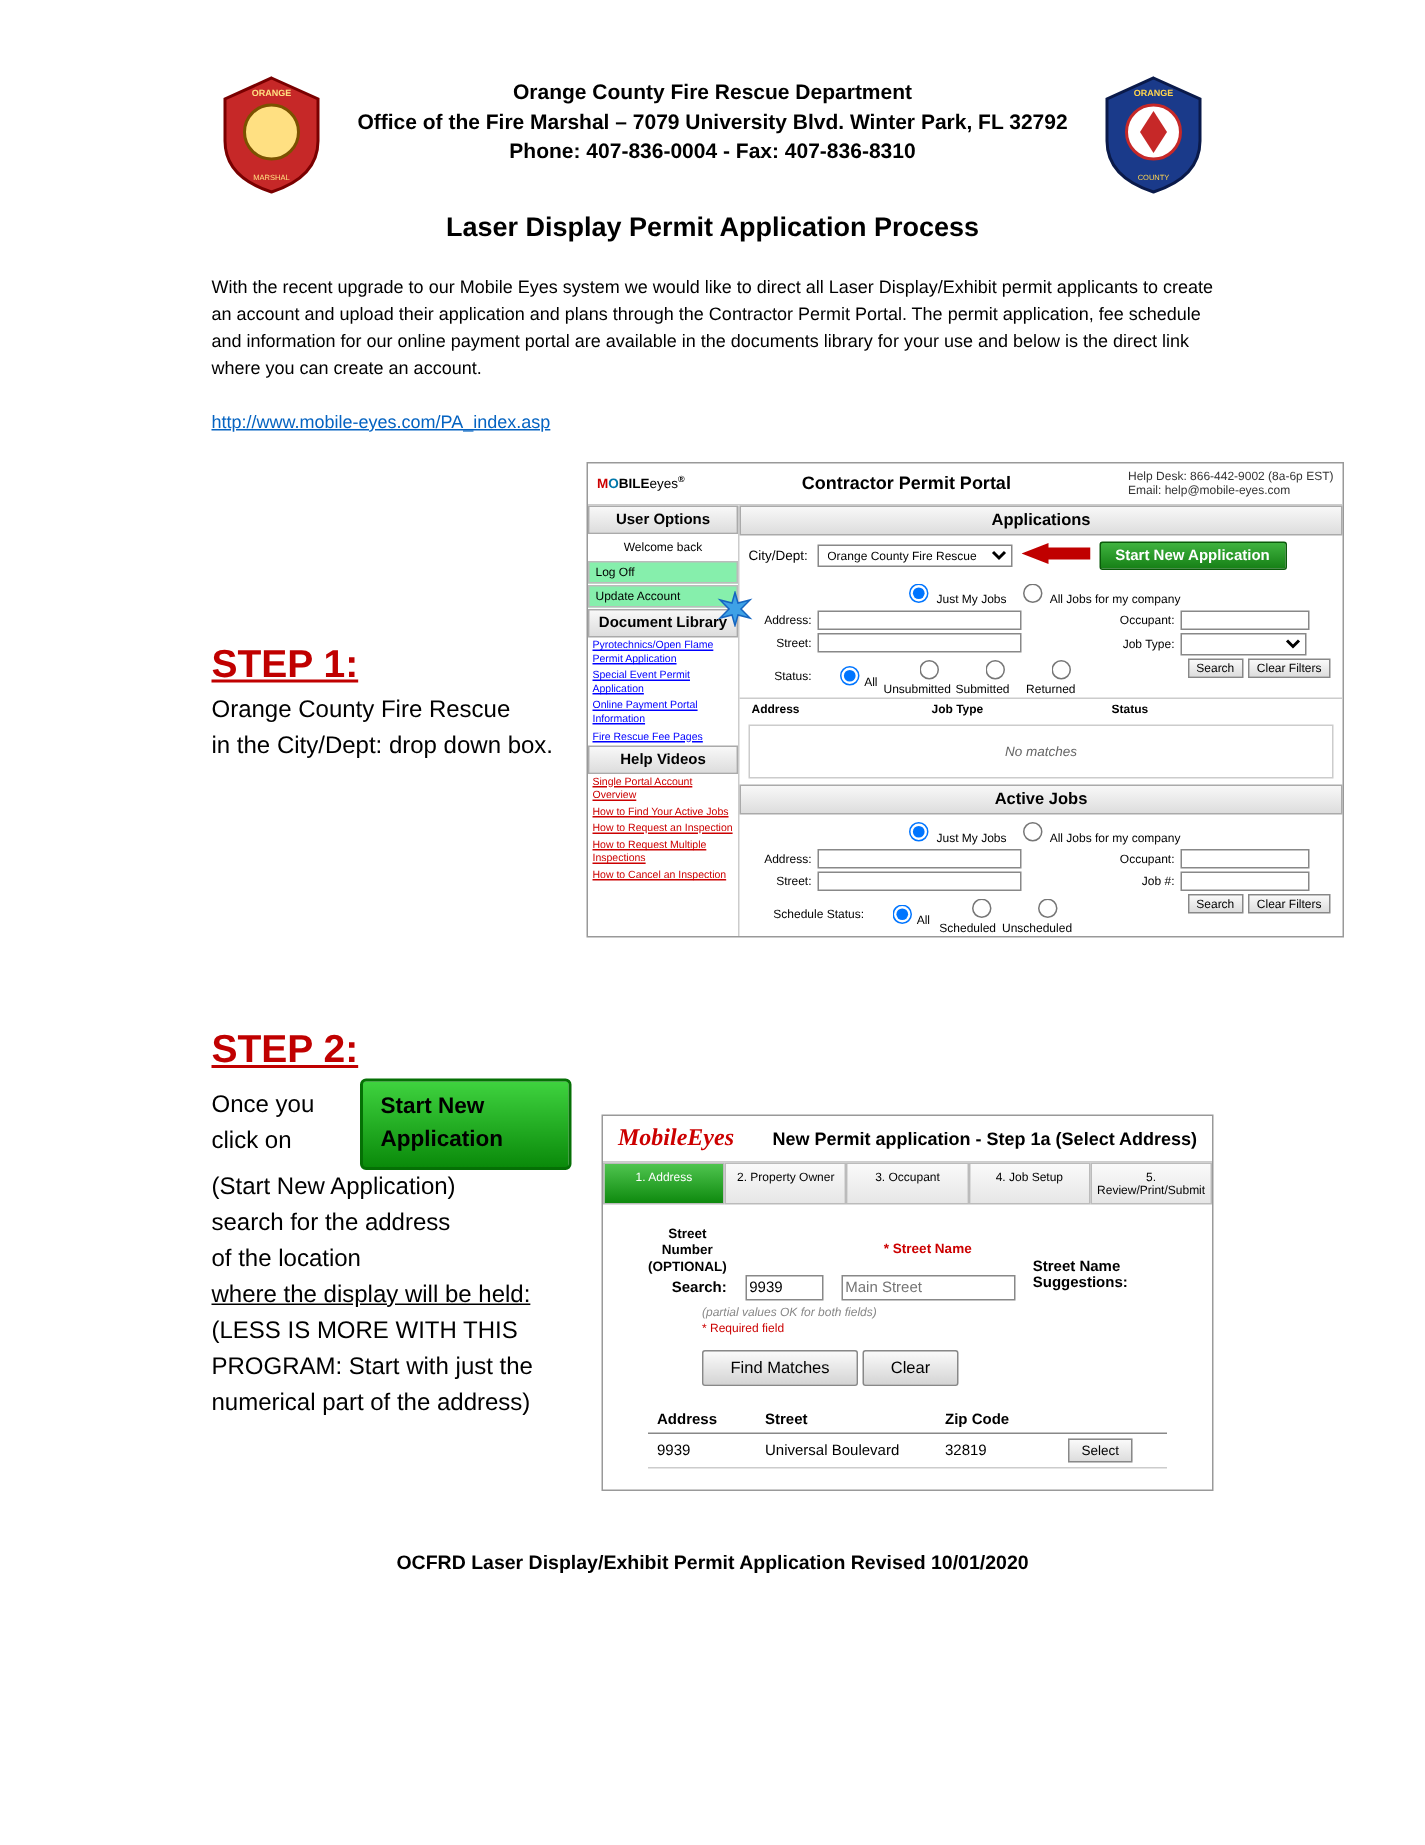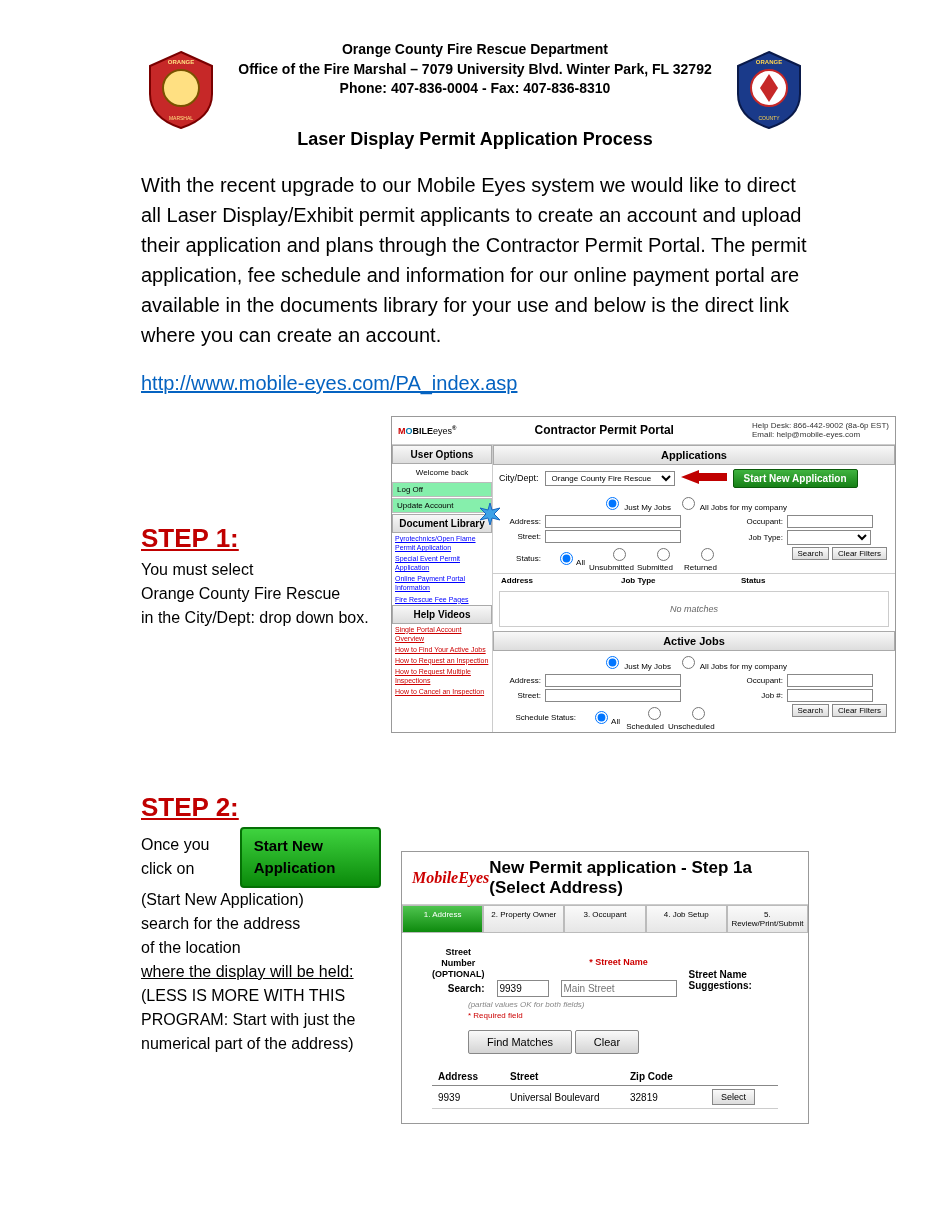--- a/index.html
+++ b/index.html
@@ -1,23 +1,23 @@
 <!DOCTYPE html>
 <html><head>
 <meta charset="utf-8">
 <style>
   body{margin:0;font-family:Arial,Helvetica,sans-serif;background:#fff;color:#000;font-size:14px}
-  .page{width:768px;margin:0 auto;padding:40px 50px;position:relative;box-sizing:border-box}
+  .page{width:768px;margin:0 auto;padding:52px 50px;position:relative;box-sizing:border-box}
   .header{text-align:center;font-weight:bold;line-height:1.4}
   .patch{width:70px;height:80px;position:absolute;top:50px}
   .patch-left{left:55px}
   .patch-right{right:55px}
   .patch svg{width:100%;height:100%}
   .title{text-align:center;font-weight:bold;font-size:18px;margin:30px 0 20px}
-  .body-text{font-size:20px;line-height:1.5;margin:4px 0 18px}
+  .body-text{font-size:12px;line-height:1.5;margin:4px 0 18px}
   a.link{color:#0563c1;text-decoration:underline}
   .step{color:#c00000;font-weight:bold;font-size:26px;text-decoration:underline}
   .step-wrap{display:flex;gap:10px;align-items:center}
   .step-text{font-size:16px;line-height:1.5;width:240px;flex-shrink:0}
   .shot{border:1px solid #999;background:#fff;flex:1;font-size:9px}
   .topbar{display:flex;justify-content:space-between;align-items:center;padding:4px 6px;border-bottom:1px solid #ccc}
   .logo{font-weight:bold}
   .logo .m{color:#c00}.logo .b{color:#07a}
   .portal-title{font-weight:bold;font-size:12px}
   .helpdesk{font-size:8px;line-height:1.2;color:#333;text-align:left}
@@ -37,21 +37,21 @@
   .radio-row{padding:2px 8px;display:flex;align-items:center;gap:6px;font-size:8px}
   .fld-row{display:flex;align-items:center;padding:1px 8px;gap:4px}
   .fld-row label{width:40px;text-align:right;font-size:8px}
   .btn-sm{background:linear-gradient(#fafafa,#ddd);border:1px solid #888;font-size:8px;padding:1px 5px}
   .nomatch{text-align:center;font-style:italic;color:#666;padding:12px 0;border:1px solid #ccc;margin:4px 6px}
   
   .big-green{background:linear-gradient(#3fd33f,#0a8a0a);border:2px solid #057005;color:#000;font-weight:bold;padding:6px 12px;font-size:15px;border-radius:4px;display:inline-block;margin:0 0 0 6px}
   
   .shot2{border:1px solid #999;background:#fff;font-size:10px;margin-left:20px;flex:1}
   .shot2 .topbar2{display:flex;justify-content:space-between;align-items:center;padding:6px 10px;border-bottom:1px solid #ccc}
-  .shot2 .newtitle{font-weight:bold;font-size:17px}
+  .shot2 .newtitle{font-weight:bold;font-size:12px}
   .tabs{display:flex}
   .tab{flex:1;text-align:center;padding:4px 2px;border:1px solid #bbb;font-size:8px;background:linear-gradient(#fafafa,#e6e6e6)}
   .tab.active{background:linear-gradient(#4fc44f,#0e8a0e);color:#fff}
   .search-area{padding:14px 30px}
   .search-row{display:flex;align-items:flex-end;gap:12px}
   .col-lbl{text-align:center;font-weight:bold;font-size:9px;line-height:1.2}
   .req{color:#c00;font-size:8px}
   .hint{color:#888;font-style:italic;font-size:8px}
   .btn-big{background:linear-gradient(#fafafa,#d4d4d4);border:1px solid #888;padding:5px 18px;font-size:11px;border-radius:2px}
   table.results{width:100%;border-collapse:collapse;margin-top:14px}
@@ -93,21 +93,20 @@
 
   <div class="title">Laser Display Permit Application Process</div>
 
   <p class="body-text">With the recent upgrade to our Mobile Eyes system we would like to direct all Laser Display/Exhibit permit applicants to create an account and upload their application and plans through the Contractor Permit Portal. The permit application, fee schedule and information for our online payment portal are available in the documents library for your use and below is the direct link where you can create an account.</p>
 
   <p class="body-text"><a class="link">http://www.mobile-eyes.com/PA_index.asp</a></p>
 
   <div class="step-wrap" style="margin-top:10px">
     <div class="step-text">
       <div class="step">STEP 1:</div>
-      <div>You must select</div>
       <div>Orange County Fire Rescue</div>
       <div>in the City/Dept: drop down box.</div>
     </div>
 
     <div class="shot">
       <div class="topbar">
         <span><span class="logo"><span class="m">M</span><span class="b">O</span>BILE<span style="font-weight:normal">eyes</span><sup style="font-size:6px">®</sup></span></span>
         <span class="portal-title">Contractor Permit Portal</span>
         <span class="helpdesk">
           <span>Help Desk: 866-442-9002 (8a-6p EST)</span><br>
@@ -310,13 +309,14 @@
               <td>32819</td>
               <td><button class="btn-sm" style="font-size:9px;padding:2px 8px">Select</button></td>
             </tr>
           </tbody>
             </table>
         </div>
       </div>
     </div>
   </div>
 
+  <div class="footer">OCFRD Laser Display/Exhibit Permit Application Revised 10/01/2020</div>
 </div>
 
 </body></html>

